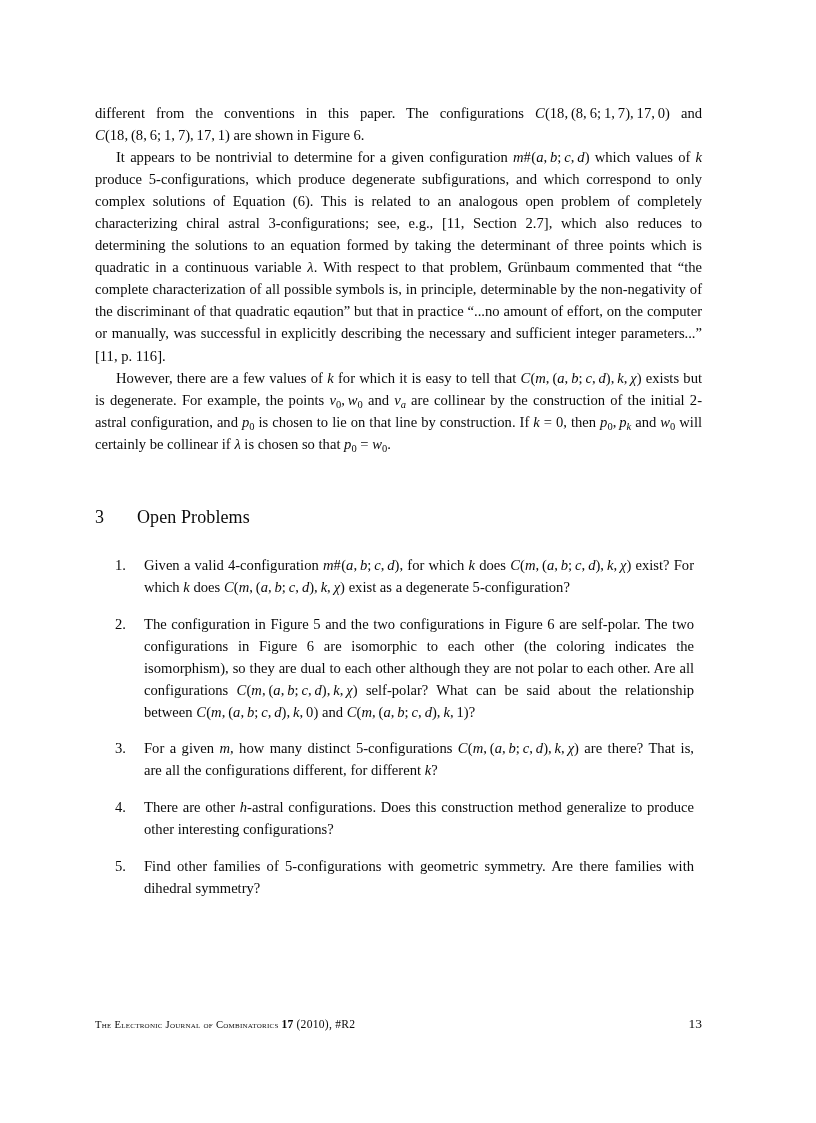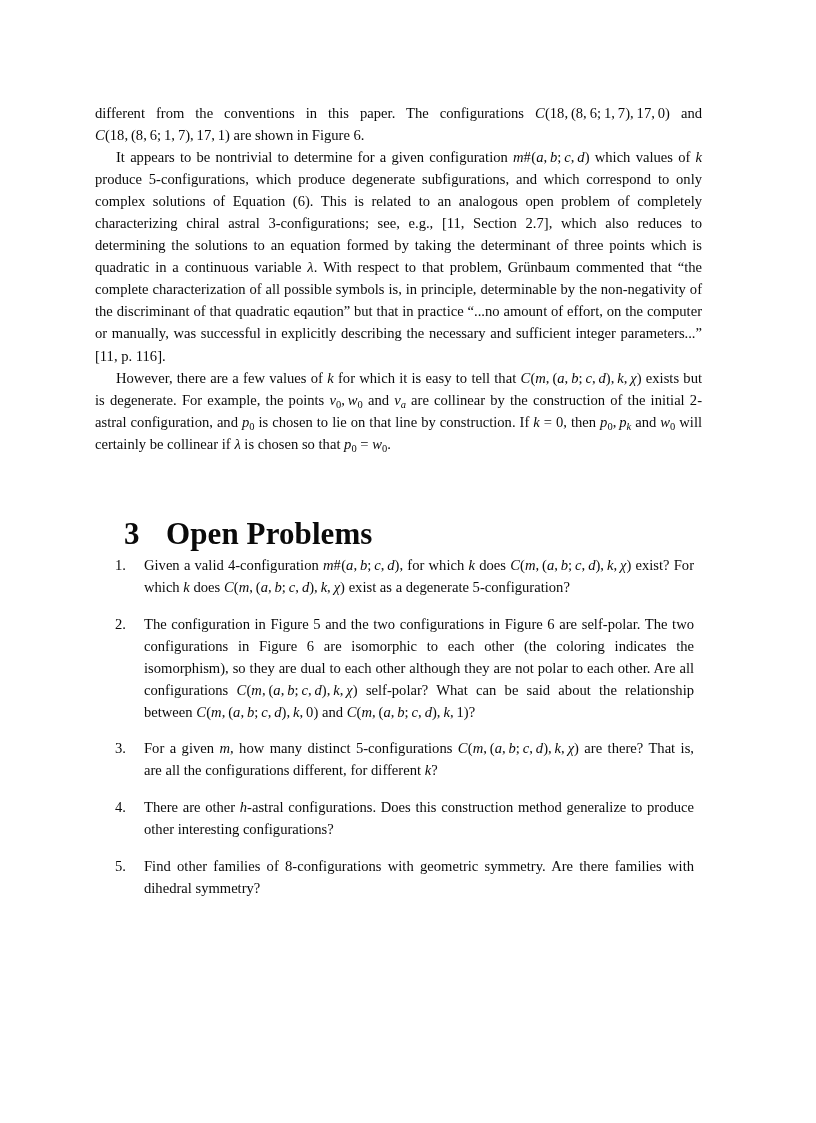--- a/index.html
+++ b/index.html
@@ -56,25 +56,24 @@
   }
   sub.upr { font-style: normal; }
   .thin { letter-spacing: 0.4px; }
   .nb { white-space: nowrap; }
 
   
   .section-heading {
     position: absolute;
     left: 0;
     top: 495px;
-    font-size: 31px;
-    font-weight: bold;
+    font-size: 18px;
+    font-weight: normal;
     letter-spacing: 0.1px;
     white-space: nowrap;
-    margin-left: 29px;
   }
   .section-heading .secnum {
     display: inline-block;
     width: 42px;
   }
 
   
   ol.problems {
     list-style: none;
     margin: 0;
@@ -164,21 +163,25 @@
         <div class="bodytext">For a given <span class="mi">m</span>, how many distinct 5-configurations <span class="nb"><span class="cal">C</span>(<span class="mi">m</span>, (<span class="mi">a</span>, <span class="mi">b</span>; <span class="mi">c</span>, <span class="mi">d</span>), <span class="mi">k</span>, <span class="mi">χ</span>)</span> are there? That is, are all the configurations different, for different <span class="mi">k</span>?</div>
       </li>
 
       <li>
         <span class="marker">4.</span>
         <div class="bodytext">There are other <span class="mi">h</span>-astral configurations. Does this construction method generalize to produce other interesting configurations?</div>
       </li>
 
       <li>
         <span class="marker">5.</span>
-        <div class="bodytext">Find other families of 8-configurations with geometric symmetry. Are there families with dihedral symmetry?</div>
+        <div class="bodytext">Find other families of 5-configurations with geometric symmetry. Are there families with dihedral symmetry?</div>
       </li>
 
     </ol>
   </div>
 
 
+  <div class="footer">
+    <div class="footer-journal"><span>The Electronic Journal of Combinatorics</span> <span class="vol">17</span> <span class="issue">(2010), #R2</span></div>
+    <div class="footer-page">13</div>
+  </div>
 
 </div>
 
 </body></html>

